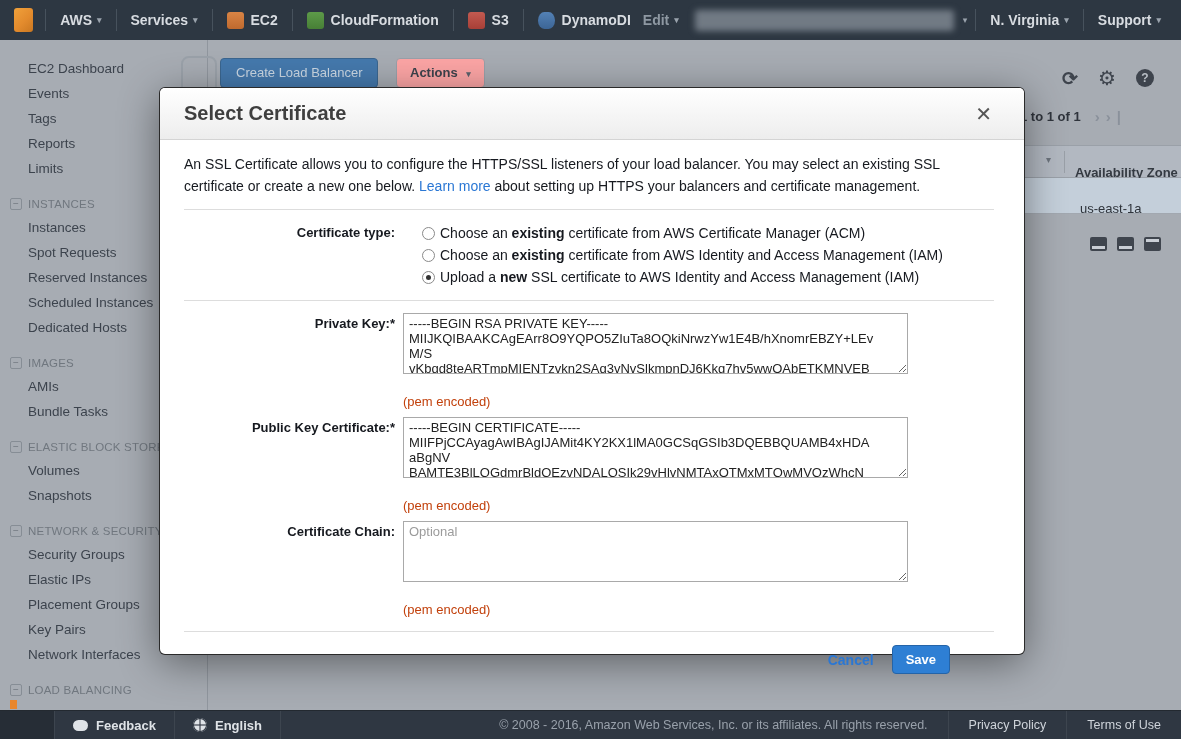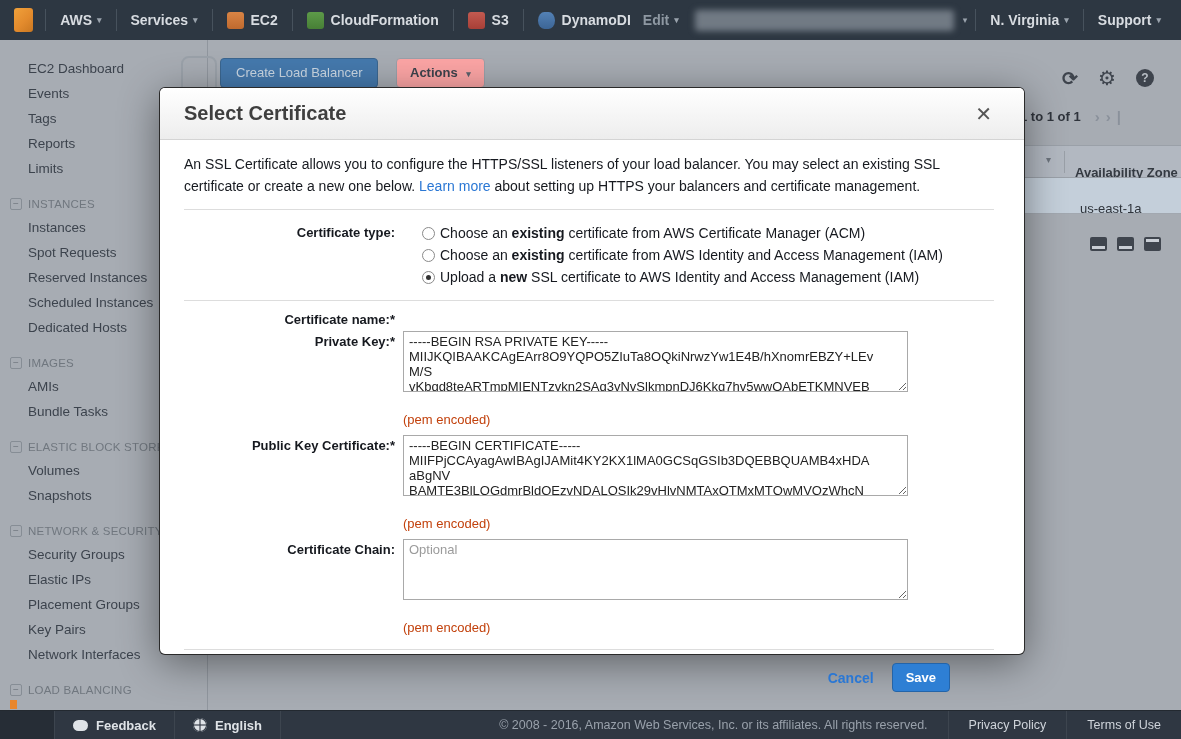--- a/index.html
+++ b/index.html
@@ -283,21 +283,20 @@
           </div>
           <div class="radio-row">
             <span class="radio checked"></span>
             <span>Upload a <b>new</b> SSL certificate to AWS Identity and Access Management (IAM)</span>
           </div>
         </div>
     </div>
     <hr class="modal-hr">
 
     <div class="frow">
-      <div class="flabel">Certificate name:*</div>
     </div>
 
     <div class="frow frow-tight">
       <div class="flabel">Private Key:*</div>
       <div class="ffield">
         <textarea class="ta" spellcheck="false" style="">-----BEGIN RSA PRIVATE KEY-----
 MIIJKQIBAAKCAgEArr8O9YQPO5ZIuTa8OQkiNrwzYw1E4B/hXnomrEBZY+LEv
 M/S
 vKbqd8teARTmpMIENTzvkn2SAq3vNvSlkmpnDJ6Kkq7hv5wwOAbETKMNVEB</textarea>
         <div class="pem">(pem encoded)</div>

